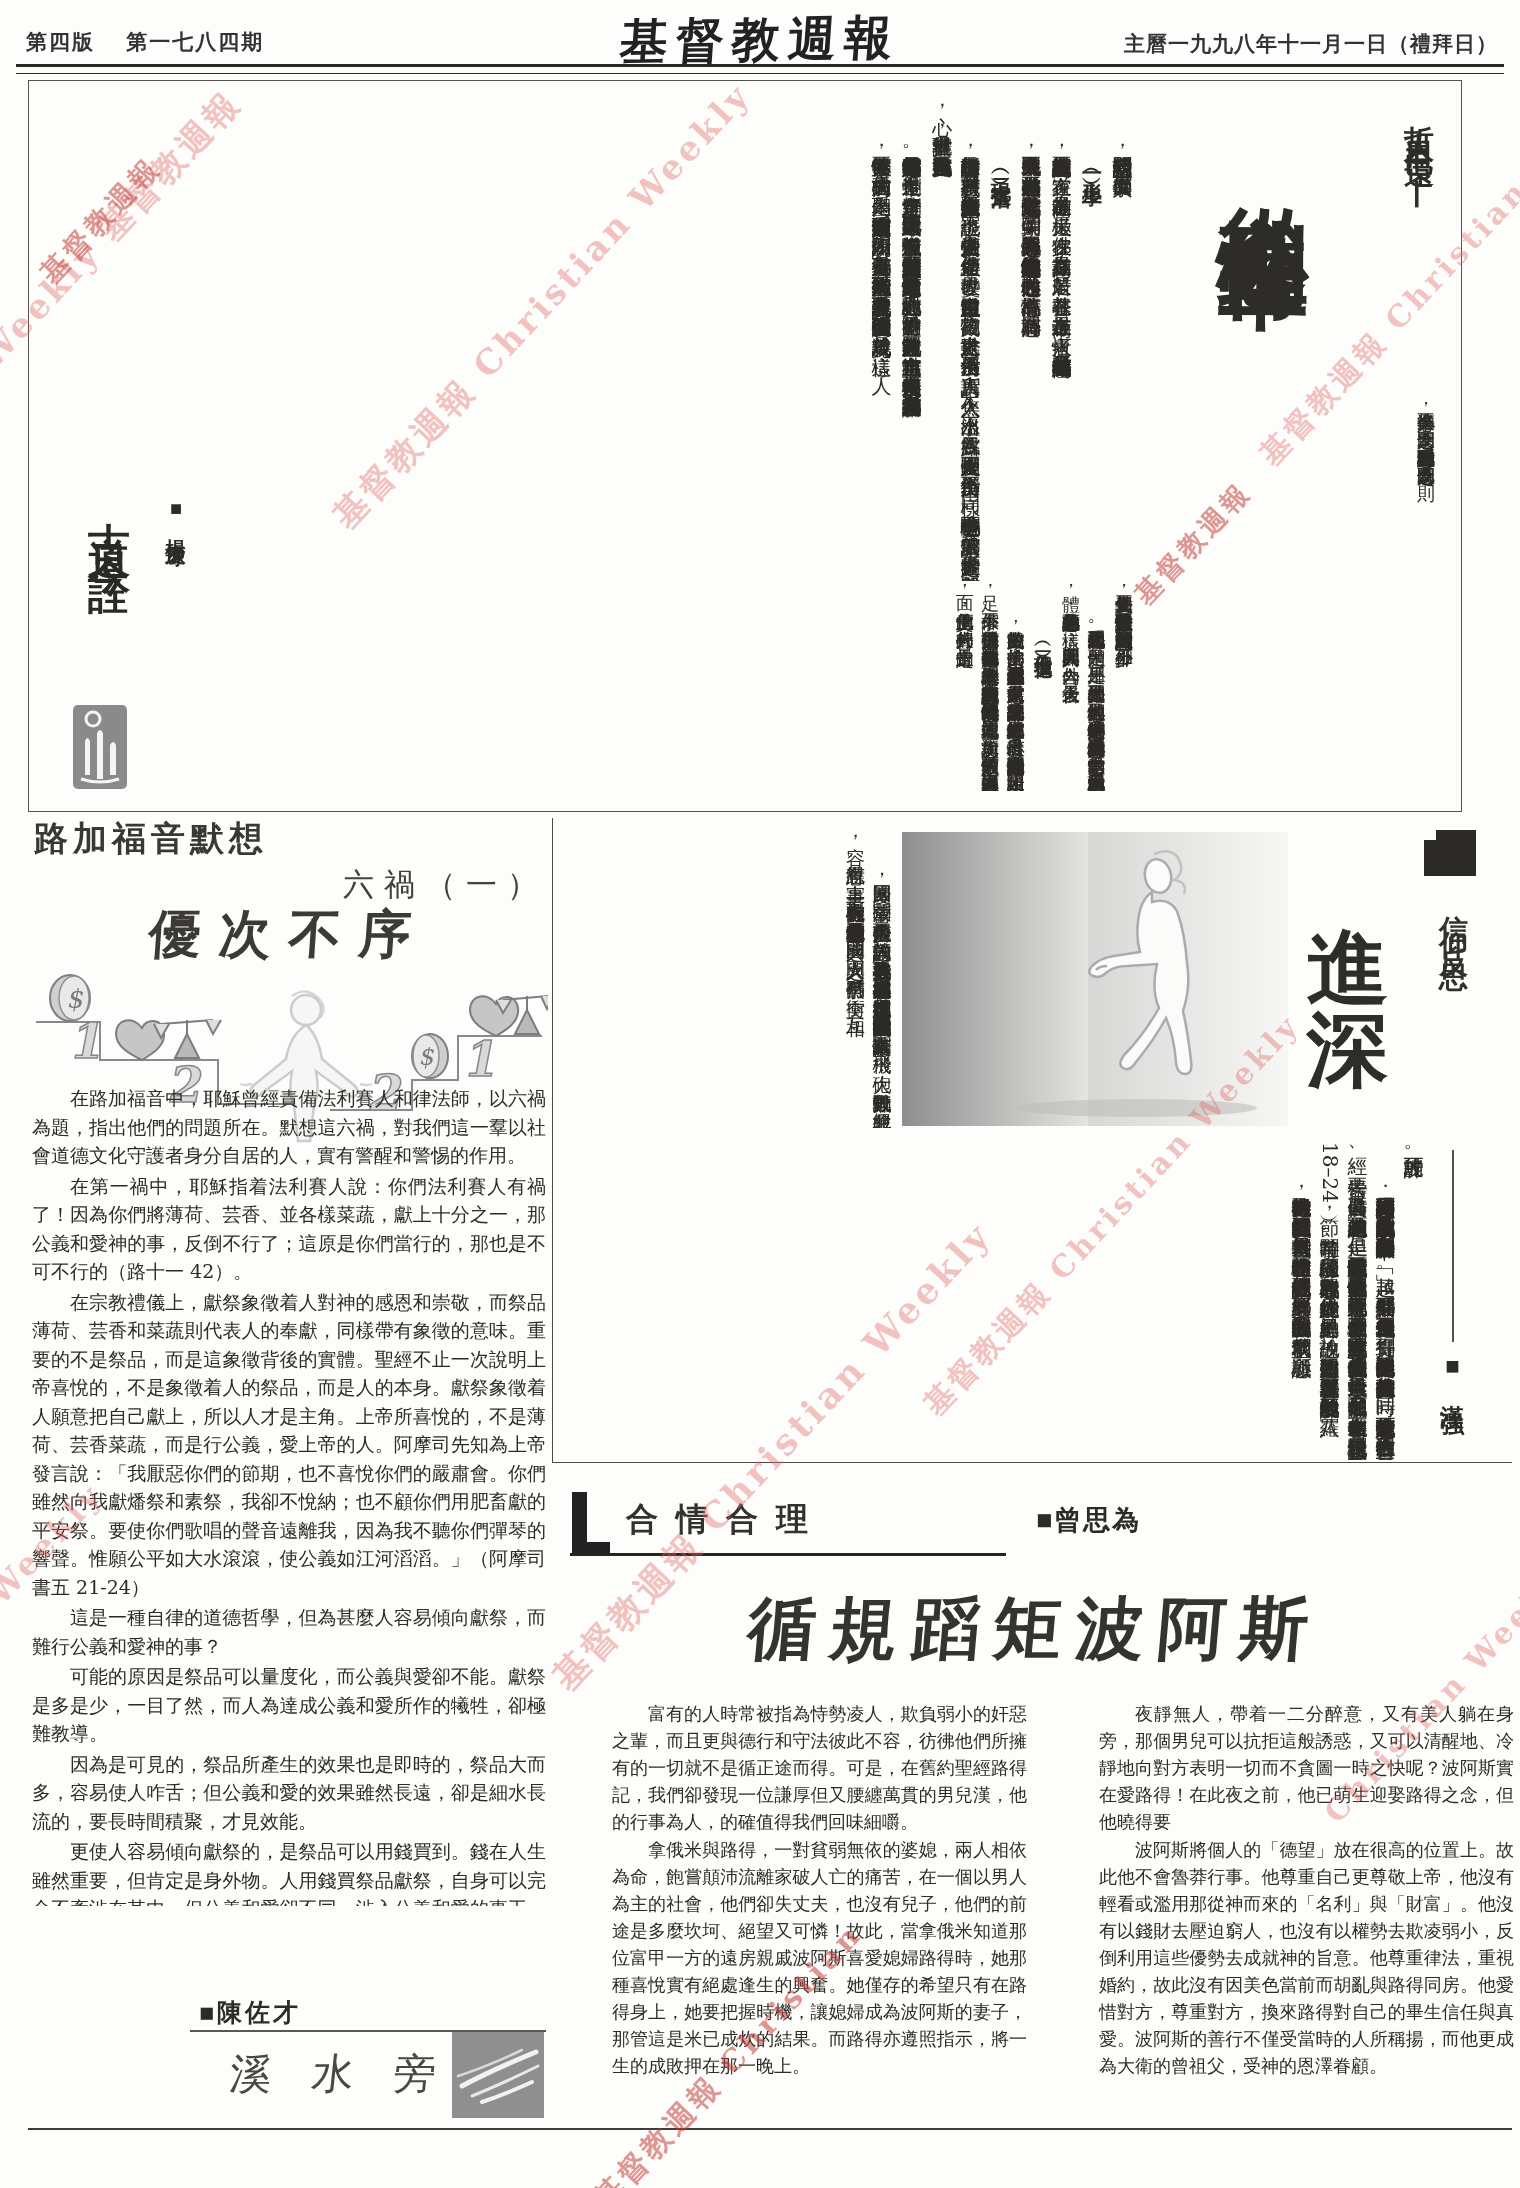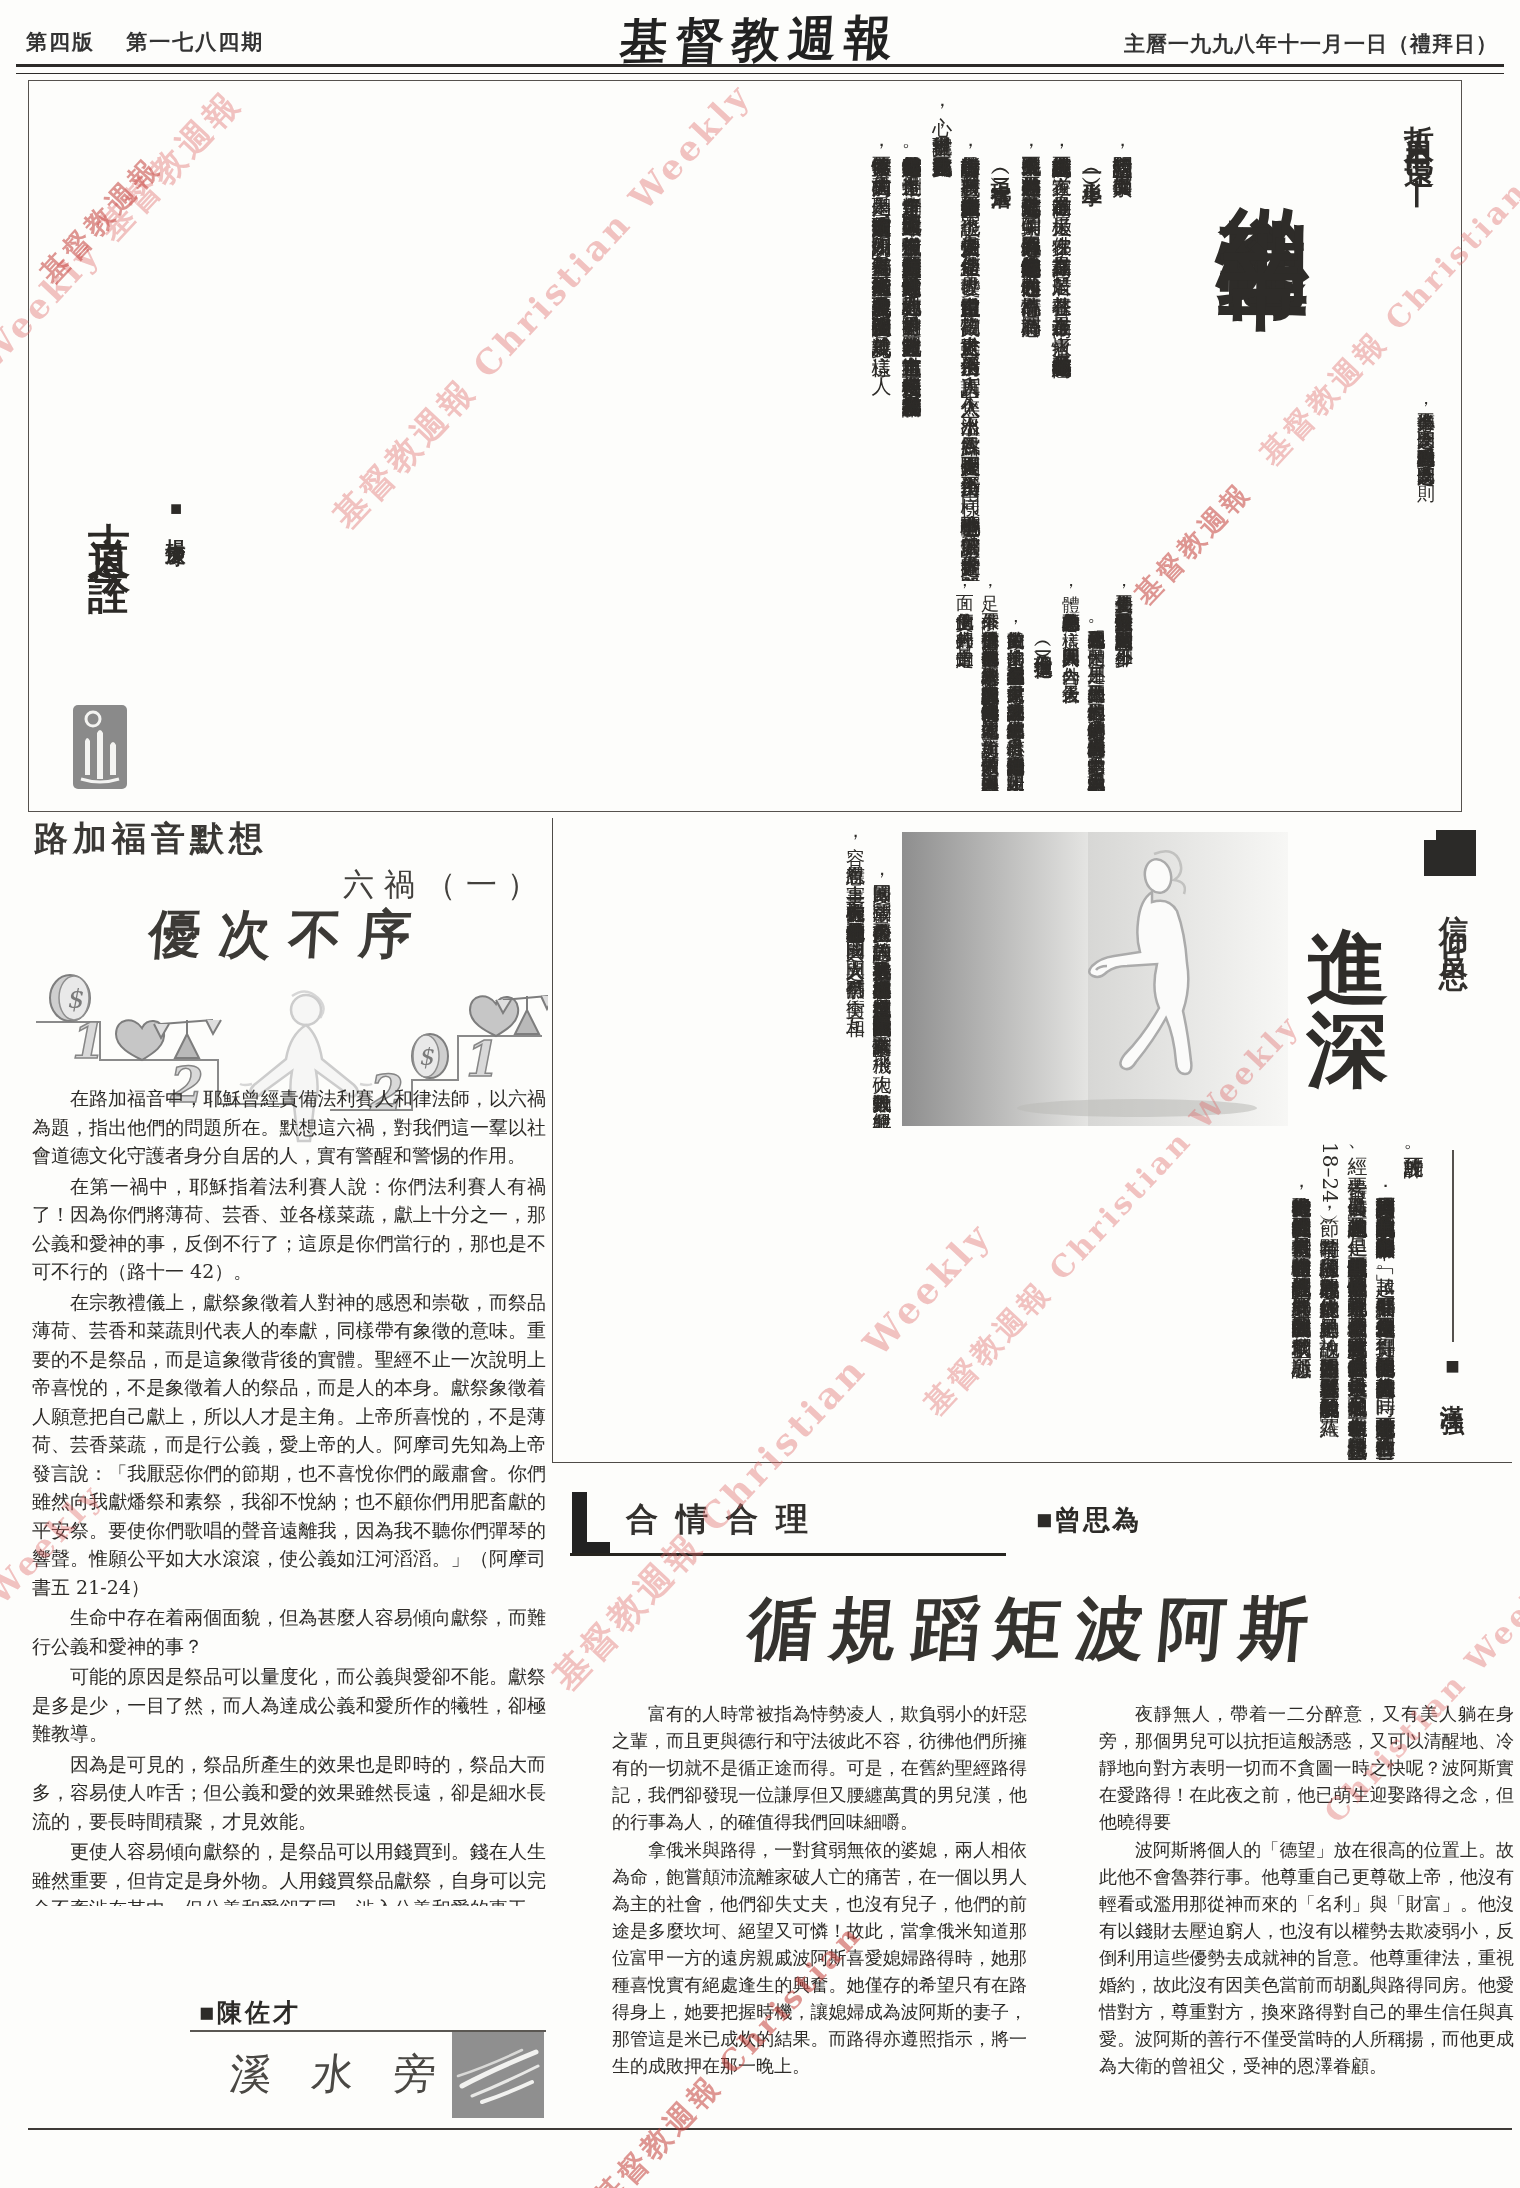--- a/index.html
+++ b/index.html
@@ -196,21 +196,21 @@
       <path d="M466 38 l7 13 l8 -13" fill="#dedede"></path>
       <path d="M511 34 l6 13 l7 -13" fill="#dedede"></path>
       <path d="M485 72 L497 48 L509 72 Z" fill="#b9b9b9"></path>
     </g>
   </svg>
 
   <div class="abs luke-body">
     <p class="ind">在路加福音中，耶穌曾經責備法利賽人和律法師，以六禍為題，指出他們的問題所在。默想這六禍，對我們這一羣以社會道德文化守護者身分自居的人，實有警醒和警惕的作用。</p>
     <p class="ind">在第一禍中，耶穌指着法利賽人說：你們法利賽人有禍了！因為你們將薄荷、芸香、並各樣菜蔬，獻上十分之一，那公義和愛神的事，反倒不行了；這原是你們當行的，那也是不可不行的（路十一 42）。</p>
     <p class="ind">在宗教禮儀上，獻祭象徵着人對神的感恩和崇敬，而祭品薄荷、芸香和菜蔬則代表人的奉獻，同樣帶有象徵的意味。重要的不是祭品，而是這象徵背後的實體。聖經不止一次說明上帝喜悅的，不是象徵着人的祭品，而是人的本身。獻祭象徵着人願意把自己獻上，所以人才是主角。上帝所喜悅的，不是薄荷、芸香菜蔬，而是行公義，愛上帝的人。阿摩司先知為上帝發言說：「我厭惡你們的節期，也不喜悅你們的嚴肅會。你們雖然向我獻燔祭和素祭，我卻不悅納；也不顧你們用肥畜獻的平安祭。要使你們歌唱的聲音遠離我，因為我不聽你們彈琴的響聲。惟願公平如大水滾滾，使公義如江河滔滔。」（阿摩司書五 21-24）</p>
-    <p class="ind">生命中存在着兩個面貌，但為甚麼人容易傾向獻祭，而難行公義和愛神的事？</p>
+    <p class="ind">這是一種自律的道德哲學，但為甚麼人容易傾向獻祭，而難行公義和愛神的事？</p>
     <p class="ind">可能的原因是祭品可以量度化，而公義與愛卻不能。獻祭是多是少，一目了然，而人為達成公義和愛所作的犧牲，卻極難教導。</p>
     <p class="ind">因為是可見的，祭品所產生的效果也是即時的，祭品大而多，容易使人咋舌；但公義和愛的效果雖然長遠，卻是細水長流的，要長時間積聚，才見效能。</p>
     <p class="ind">更使人容易傾向獻祭的，是祭品可以用錢買到。錢在人生雖然重要，但肯定是身外物。人用錢買祭品獻祭，自身可以完全不牽涉在其中。但公義和愛卻不同。涉入公義和愛的事工，肯定會涉及行公義和愛的人，他無可能不投身其中，甚至與公義和愛同生死，共存亡。</p>
 
   </div>
   <div class="abs luke-author"><span class="aum">■</span><span>陳佐才</span></div>
   <div class="abs luke-rule"></div>
   <div class="abs luke-colname">溪水旁</div>
   <svg class="abs stream" width="92" height="86" viewBox="0 0 92 86">
     <rect width="92" height="86" fill="#8f8f8f"></rect>

